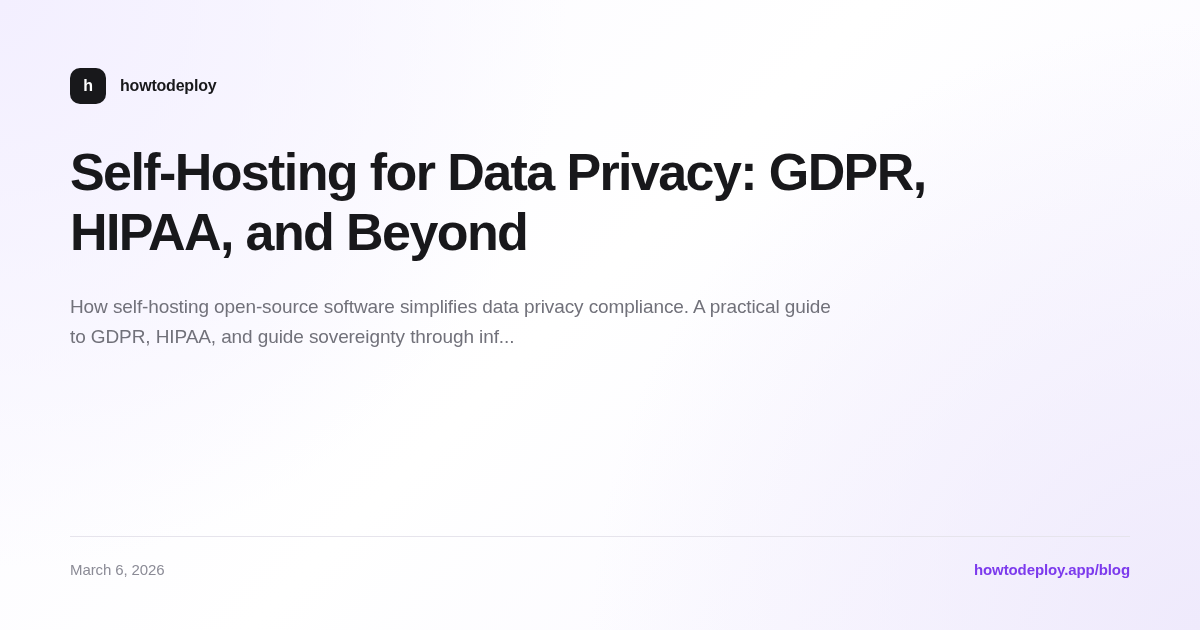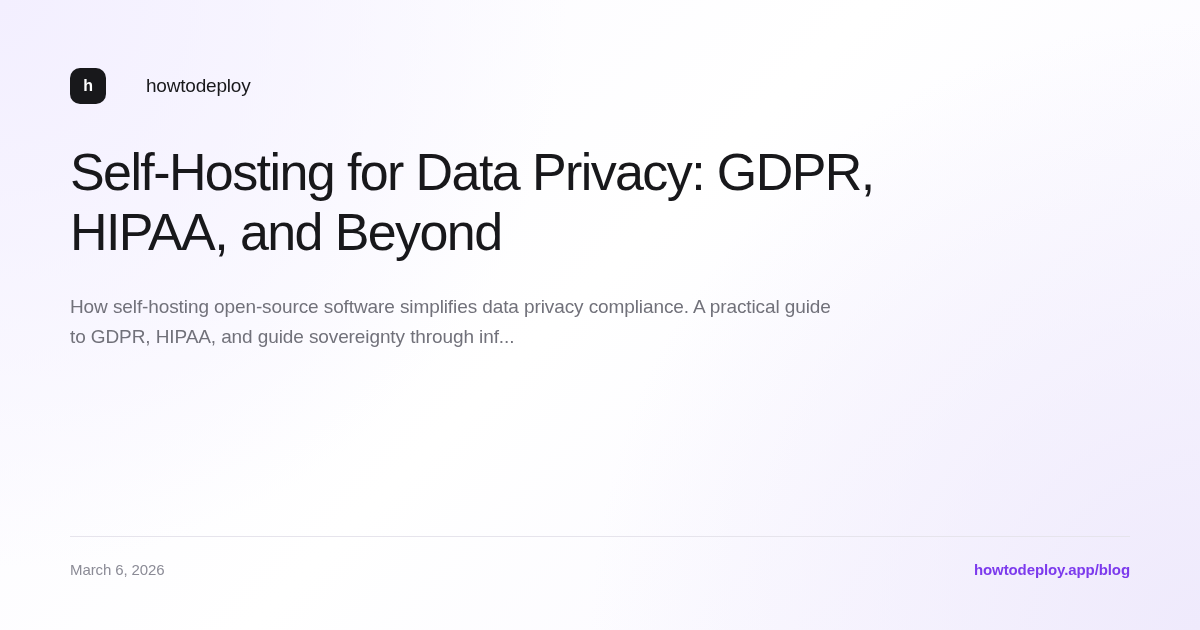--- a/index.html
+++ b/index.html
@@ -38,31 +38,30 @@
     color: #ffffff;
     display: flex;
     align-items: center;
     justify-content: center;
     font-size: 16px;
     font-weight: 700;
     line-height: 1;
     letter-spacing: -0.2px;
   }
   .brand-name {
-    font-size: 19px;
-    font-weight: 400;
+    font-size: 16px;
+    font-weight: 700;
     color: #18181b;
     letter-spacing: -0.2px;
-    margin-left: 26px;
   }
   .title {
     margin: 38px 0 0 0;
     font-size: 52px;
     line-height: 60px;
-    font-weight: 400;
+    font-weight: 700;
     letter-spacing: -1.6px;
     color: #18181b;
     max-width: 960px;
   }
   .subtitle {
     margin: 30px 0 0 0;
     font-size: 19px;
     line-height: 30px;
     font-weight: 400;
     color: #71717a;

